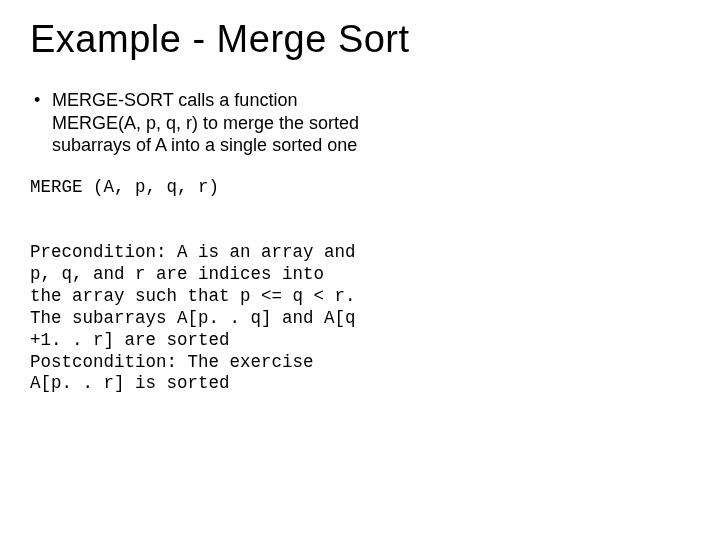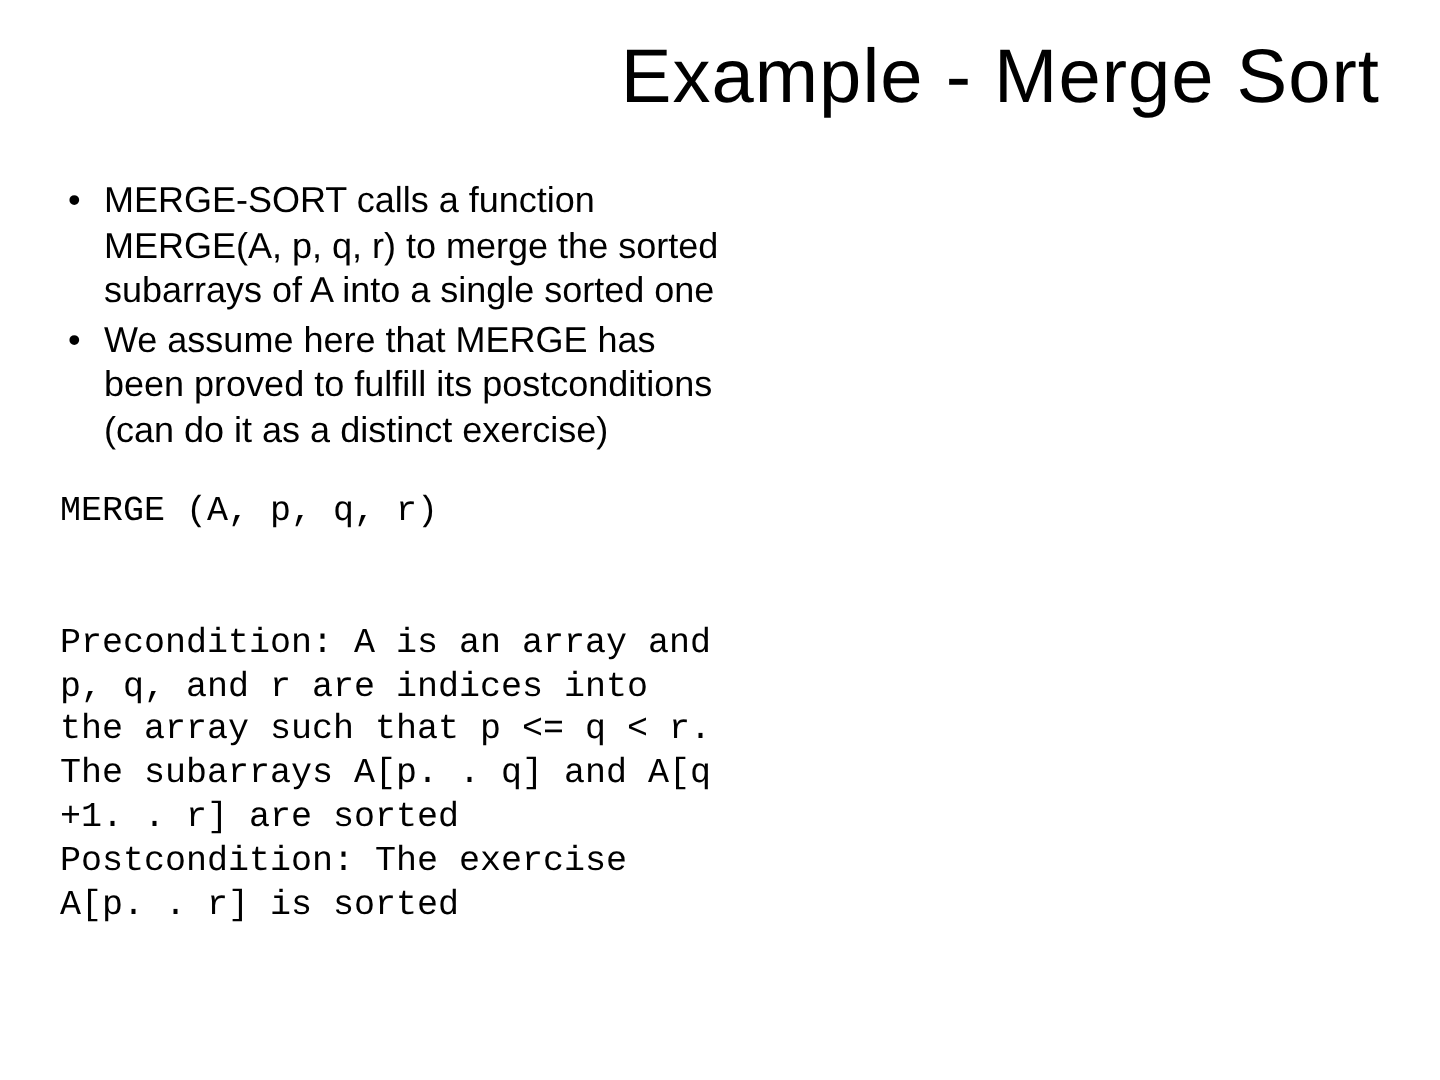--- a/index.html
+++ b/index.html
@@ -13,21 +13,21 @@
     position: relative;
   }
   .slide {
     width: 100%;
     height: 100%;
     padding: 18px 30px 20px 30px;
   }
   .title {
     font-size: 38px;
     font-weight: 400;
-    text-align: right;
+    text-align: left;
     margin-bottom: 28px;
     letter-spacing: 0.5px;
   }
   .columns {
     display: flex;
     gap: 18px;
     flex-direction: column;
   }
   .left-col {
     width: 50%;
@@ -64,21 +64,20 @@
 <body>
 
 <div class="slide">
   <h1 class="title">Example - Merge Sort</h1>
 
   <div class="columns">
 
     <div class="left-col">
       <ul class="bullets">
         <li><span>MERGE-SORT calls a function MERGE(A, p, q, r) to merge the sorted subarrays of A into a single sorted one</span></li>
-        <li><span>We assume here that MERGE has been  proved to fulfill its postconditions (can do it as a distinct exercise)</span></li>
       </ul>
     </div>
 
     <div class="right-col">
       <div class="code-block"><span class="kw">MERGE (A, p, q, r)</span>
 
 
 <span class="kw">Precondition:</span><span> A is an array and p, q, and r are indices into the array such that p &lt;= q &lt; r. The subarrays A[p. . q] and A[q +1. . r] are sorted</span>
 <span class="kw">Postcondition:</span><span> The exercise A[p. . r] is sorted</span></div>
     </div>

